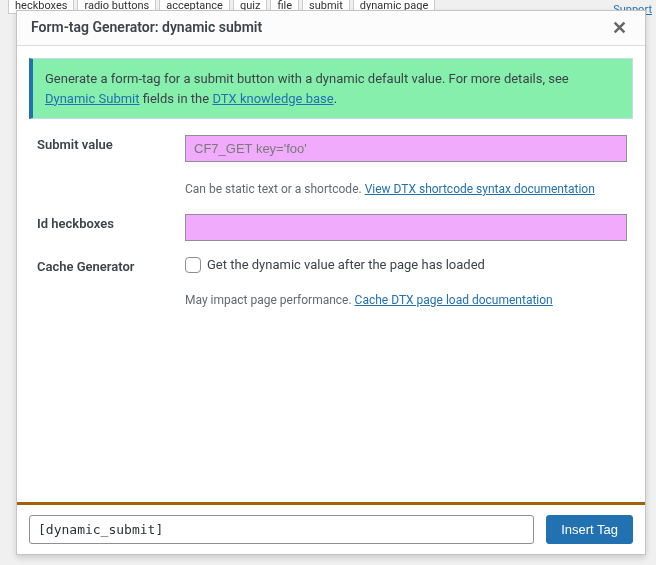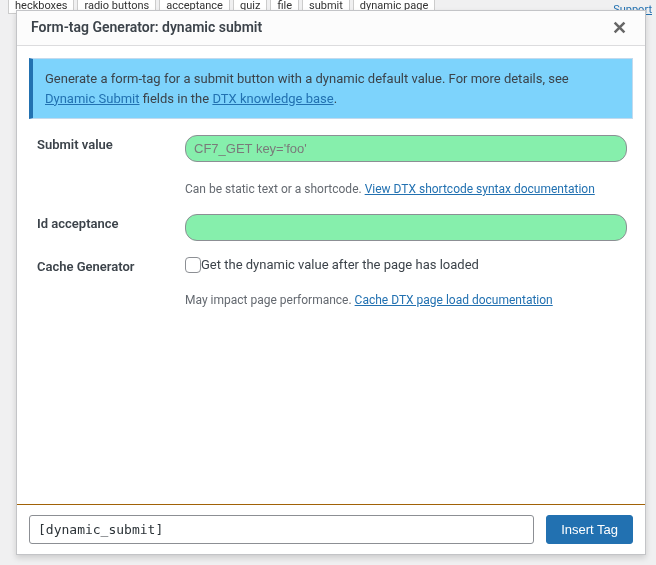--- a/index.html
+++ b/index.html
@@ -72,21 +72,21 @@
     padding: 0 4px;
   }
   .modal-body {
     flex: 1;
     padding: 12px 12px 0 12px;
     overflow-y: auto;
   }
   .notice {
     border: 1px solid #c3daee;
     border-left: 4px solid #2271b1;
-    background: #7dd3fc;
+    background: #86efac;
     padding: 10px 12px;
     font-size: 13px;
     line-height: 1.5;
   }
   .notice a { color: #2271b1; text-decoration: underline; }
   .form-table {
     width: 100%;
     border-collapse: collapse;
     margin-top: 8px;
   }
@@ -97,38 +97,38 @@
     width: 150px;
     vertical-align: top;
     padding: 10px 8px 8px 8px;
   }
   .form-table td {
     padding: 8px 6px;
   }
   .text-input {
     width: 100%;
     border: 1px solid #8c8f94;
-    border-radius: 12px;
+    border-radius: 0;
     padding: 5px 8px;
     font-size: 13px;
     color: #2c3338;
-    background: #86efac;
+    background: #f0abfc;
   }
   .text-input::placeholder { color: #7a7a7a; }
   .help {
     font-size: 12px;
     color: #646970;
     margin-top: 19px;
     line-height: 1.4;
   }
   .help a { color: #2271b1; text-decoration: underline; }
-  .cb-row { display: flex; align-items: center; }
+  .cb-row { display: flex; align-items: center; gap: 6px; }
   .cb { width: 16px; height: 16px; border: 1px solid #8c8f94; border-radius: 4px; cursor: pointer; background:#fff;}
   .modal-footer {
-    border-top: 1px solid #a16207;
+    border-top: 3px solid #a16207;
     padding: 10px 12px;
     display: flex;
     align-items: center;
     gap: 12px;
   }
   .tag-input {
     flex: 1;
     border: 1px solid #8c8f94;
     border-radius: 3px;
     padding: 6px 8px;
@@ -179,21 +179,21 @@
           <tr>
         <th>Submit value</th>
         <td>
           <input type="text" class="text-input" placeholder="CF7_GET key='foo'" style="">
           <div class="help">
             <span>Can be static text or a shortcode. </span><a href="#">View DTX shortcode syntax documentation</a>
           </div>
         </td>
       </tr>
       <tr>
-        <th>Id acceptance</th>
+        <th>Id heckboxes</th>
         <td>
           <input type="text" class="text-input" style="">
         </td>
       </tr>
       <tr>
         <th>Cache Generator</th>
         <td>
           <div class="cb-row">
             <div class="cb"></div>
             <span>Get the dynamic value after the page has loaded</span>

